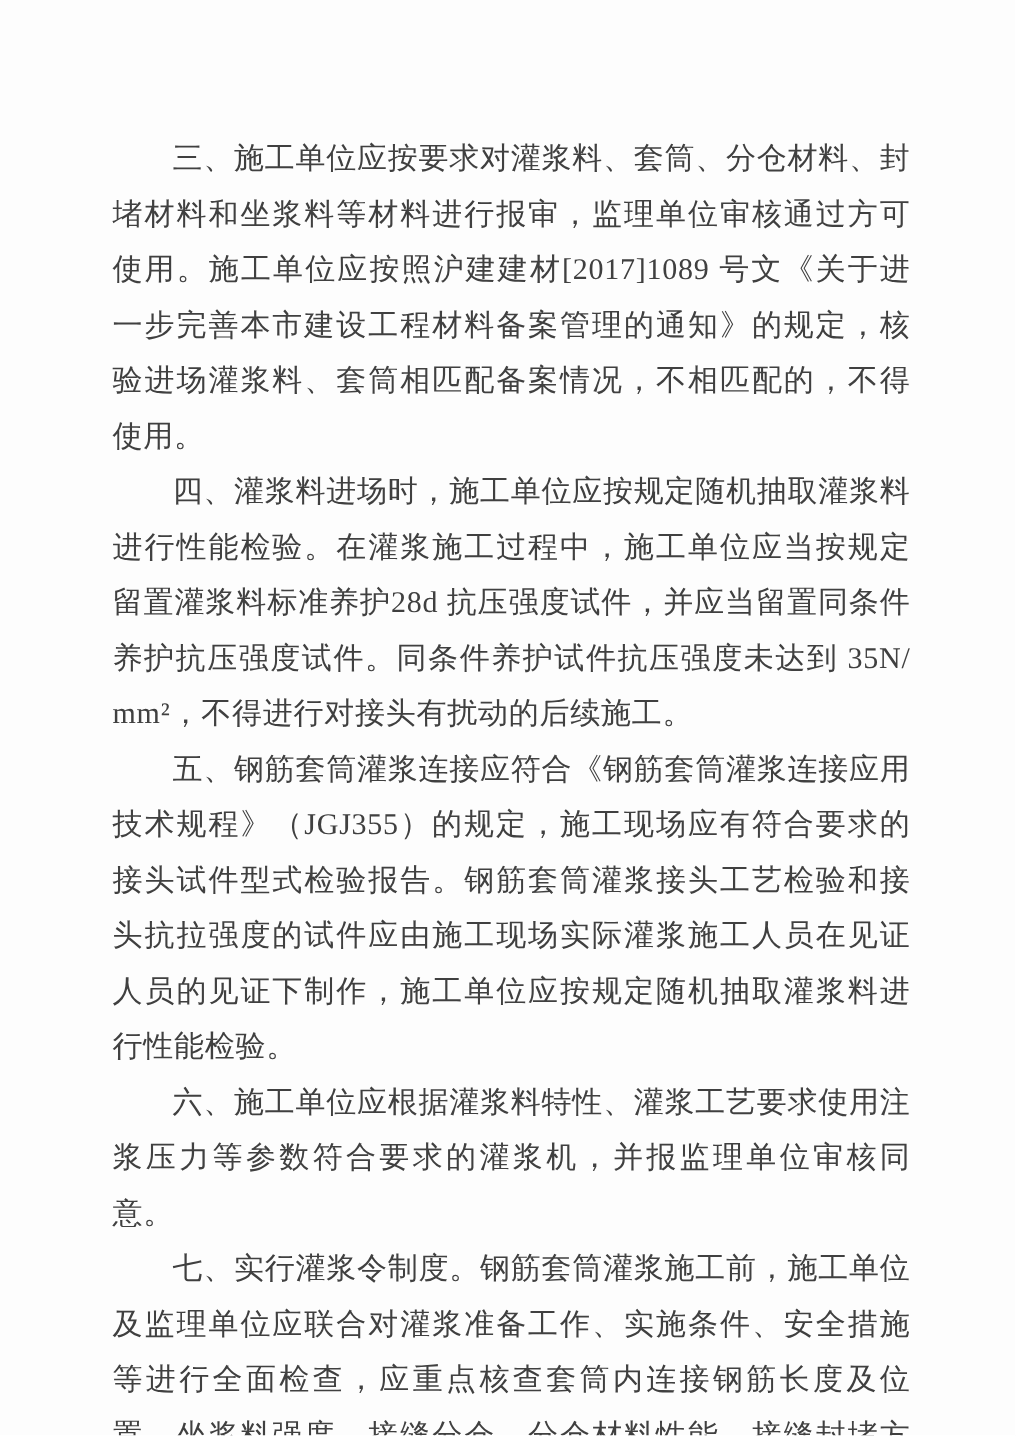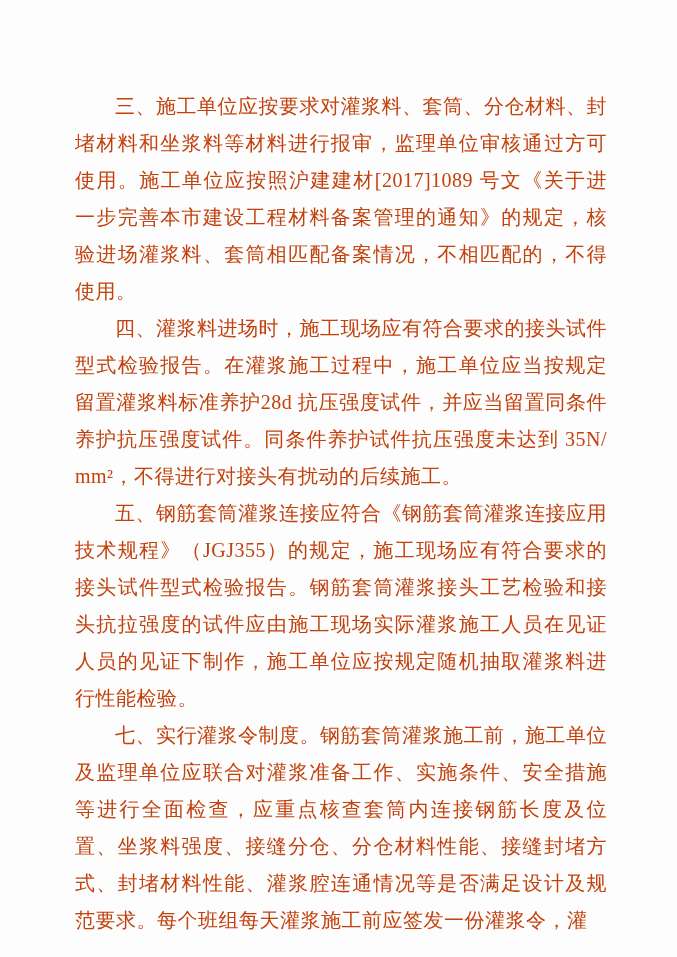--- a/index.html
+++ b/index.html
@@ -8,37 +8,38 @@
       background: #ffffff;
     }
     .page {
       position: relative;
       width: 677px;
       height: 957px;
       background: #fdfdfd;
       box-sizing: border-box;
       padding: 88px 70px 0 75px;
       font-family: "Liberation Serif", "DejaVu Serif", serif;
-      color: #c2410c;
+      color: #404040;
       overflow: hidden;
     }
     .content p.para {
       margin: 0;
       font-size: 20px;
       line-height: 37px;
       letter-spacing: 0.5px;
       text-align: justify;
       text-indent: 2em;
       word-break: break-all;
     }
   </style>
 </head>
 <body>
 
 <div class="page">
   <div class="content">
     <p class="para">三、施工单位应按要求对灌浆料、套筒、分仓材料、封堵材料和坐浆料等材料进行报审，监理单位审核通过方可使用。施工单位应按照沪建建材[2017]1089 号文《关于进一步完善本市建设工程材料备案管理的通知》的规定，核验进场灌浆料、套筒相匹配备案情况，不相匹配的，不得使用。</p>
-    <p class="para">四、灌浆料进场时，施工现场应有符合要求的接头试件型式检验报告。在灌浆施工过程中，施工单位应当按规定留置灌浆料标准养护28d 抗压强度试件，并应当留置同条件养护抗压强度试件。同条件养护试件抗压强度未达到 35N/mm²，不得进行对接头有扰动的后续施工。</p>
+    <p class="para">四、灌浆料进场时，施工单位应按规定随机抽取灌浆料进行性能检验。在灌浆施工过程中，施工单位应当按规定留置灌浆料标准养护28d 抗压强度试件，并应当留置同条件养护抗压强度试件。同条件养护试件抗压强度未达到 35N/mm²，不得进行对接头有扰动的后续施工。</p>
     <p class="para">五、钢筋套筒灌浆连接应符合《钢筋套筒灌浆连接应用技术规程》（JGJ355）的规定，施工现场应有符合要求的接头试件型式检验报告。钢筋套筒灌浆接头工艺检验和接头抗拉强度的试件应由施工现场实际灌浆施工人员在见证人员的见证下制作，施工单位应按规定随机抽取灌浆料进行性能检验。</p>
+    <p class="para">六、施工单位应根据灌浆料特性、灌浆工艺要求使用注浆压力等参数符合要求的灌浆机，并报监理单位审核同意。</p>
     <p class="para">七、实行灌浆令制度。钢筋套筒灌浆施工前，施工单位及监理单位应联合对灌浆准备工作、实施条件、安全措施等进行全面检查，应重点核查套筒内连接钢筋长度及位置、坐浆料强度、接缝分仓、分仓材料性能、接缝封堵方式、封堵材料性能、灌浆腔连通情况等是否满足设计及规范要求。每个班组每天灌浆施工前应签发一份灌浆令，灌</p>
   </div>
 
 </div>
 
 </body></html>

